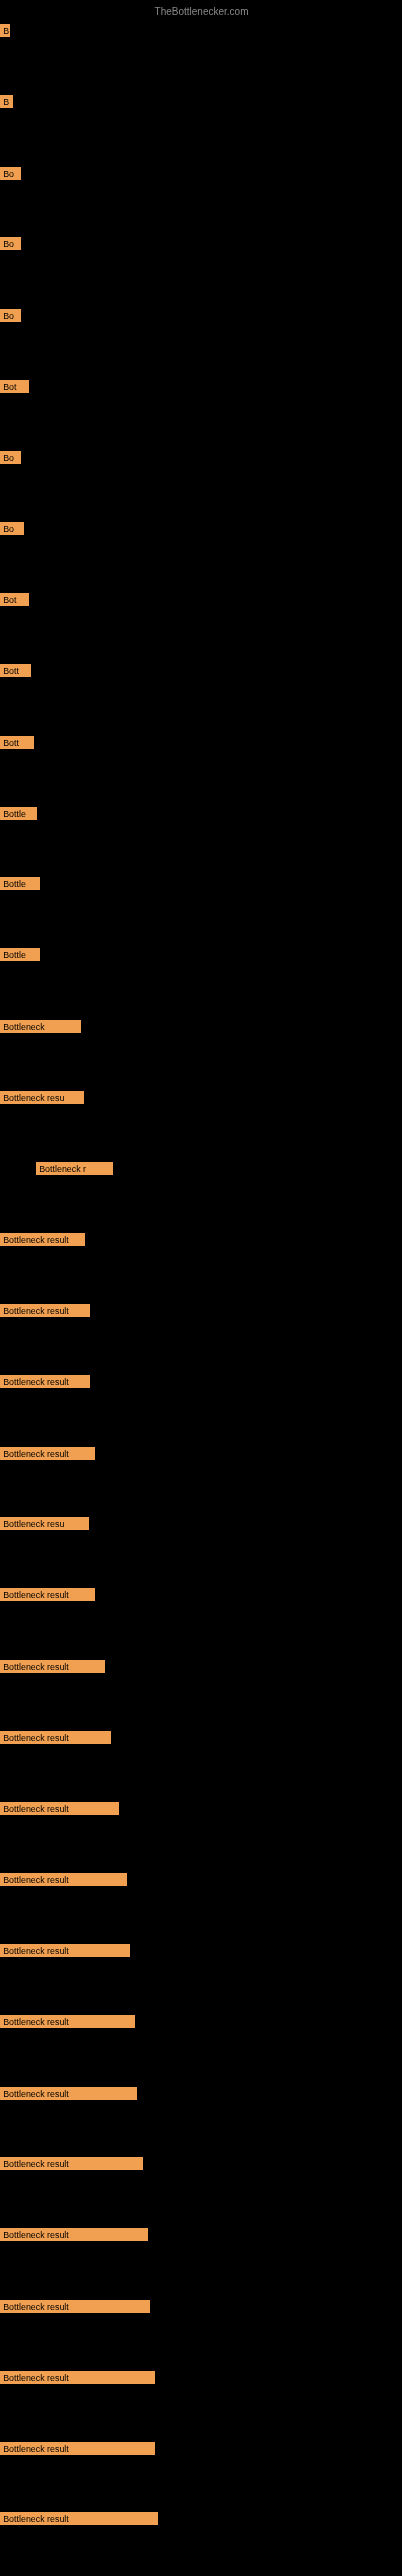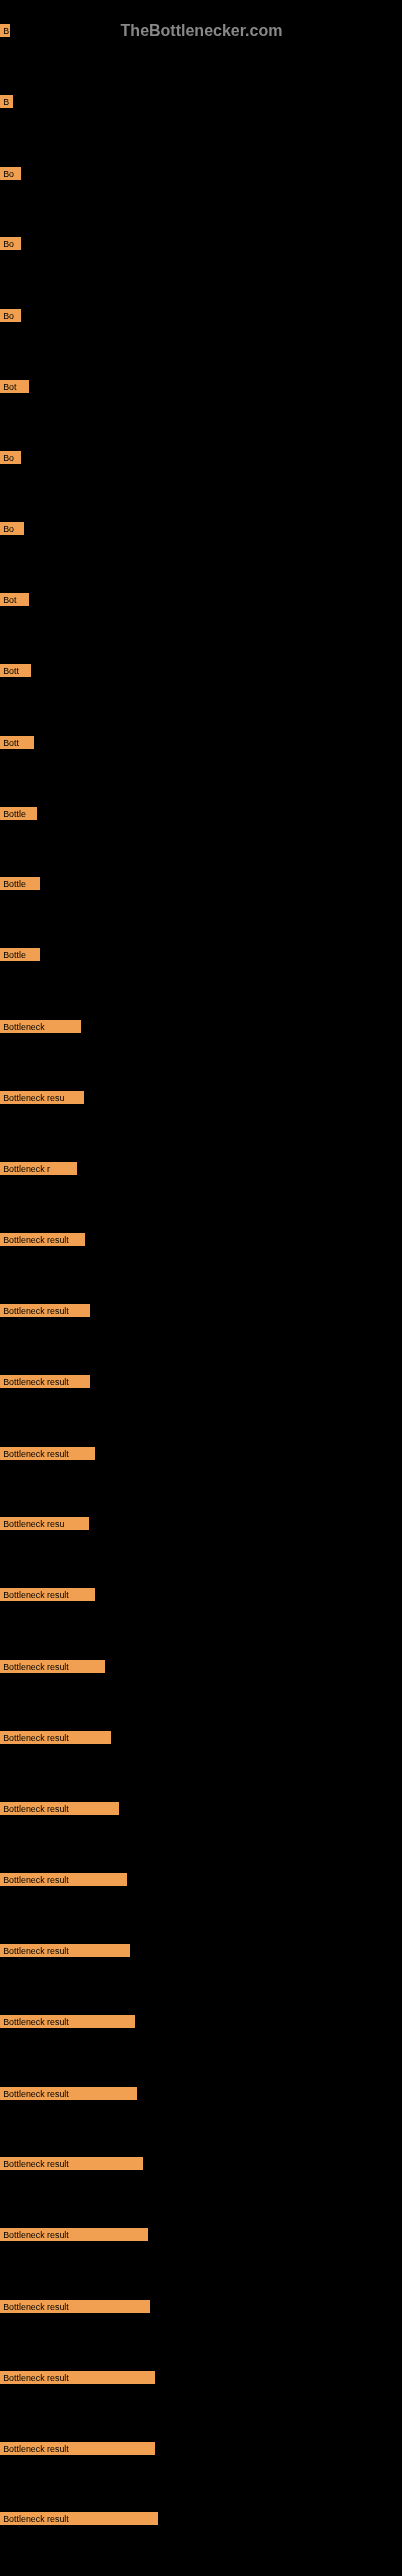--- a/index.html
+++ b/index.html
@@ -9,27 +9,26 @@
     }
     body {
       background-color: #000;
       width: 403px;
       min-height: 2576px;
       font-family: Arial, sans-serif;
       position: relative;
     }
     .site-title {
       color: #888;
-      font-size: 16px;
+      font-size: 10px;
       text-align: center;
       padding: 6.4px 0 3.2px 0;
       position: absolute;
-      top: 16px;
+      top: 0;
       width: 100%;
-      font-weight: bold;
     }
     .bar-container {
       position: absolute;
       left: 0;
     }
     .bar-label {
       background-color: #f0a050;
       color: #000;
       font-size: 8.9px;
       padding: 1.6px 3.2px;
@@ -55,21 +54,21 @@
     <div class="bar-container" style="top: 451px; left: 0px;"><span class="bar-label" style="width: 21px;">Bo</span></div>
     <div class="bar-container" style="top: 522px; left: 0px;"><span class="bar-label" style="width: 24px;">Bo</span></div>
     <div class="bar-container" style="top: 593px; left: 0px;"><span class="bar-label" style="width: 29px;">Bot</span></div>
     <div class="bar-container" style="top: 664px; left: 0px;"><span class="bar-label" style="width: 31px;">Bott</span></div>
     <div class="bar-container" style="top: 736px; left: 0px;"><span class="bar-label" style="width: 34px;">Bott</span></div>
     <div class="bar-container" style="top: 807px; left: 0px;"><span class="bar-label" style="width: 37px;">Bottle</span></div>
     <div class="bar-container" style="top: 877px; left: 0px;"><span class="bar-label" style="width: 40px;">Bottle</span></div>
     <div class="bar-container" style="top: 948px; left: 0px;"><span class="bar-label" style="width: 40px;">Bottle</span></div>
     <div class="bar-container" style="top: 1020px; left: 0px;"><span class="bar-label" style="width: 81px;">Bottleneck</span></div>
     <div class="bar-container" style="top: 1091px; left: 0px;"><span class="bar-label" style="width: 84px;">Bottleneck resu</span></div>
-    <div class="bar-container" style="top: 1162px; left: 0px;"><span class="bar-label" style="width: 77px;">Bottleneck r</span></div>
+    <div class="bar-container" style="top: 1162px; left: 0px;"><span class="bar-label" style="width: 77px; margin-left: 36px;">Bottleneck r</span></div>
     <div class="bar-container" style="top: 1233px; left: 0px;"><span class="bar-label" style="width: 85px;">Bottleneck result</span></div>
     <div class="bar-container" style="top: 1304px; left: 0px;"><span class="bar-label" style="width: 90px;">Bottleneck result</span></div>
     <div class="bar-container" style="top: 1375px; left: 0px;"><span class="bar-label" style="width: 90px;">Bottleneck result</span></div>
     <div class="bar-container" style="top: 1447px; left: 0px;"><span class="bar-label" style="width: 95px;">Bottleneck result</span></div>
     <div class="bar-container" style="top: 1517px; left: 0px;"><span class="bar-label" style="width: 89px;">Bottleneck resu</span></div>
     <div class="bar-container" style="top: 1588px; left: 0px;"><span class="bar-label" style="width: 95px;">Bottleneck result</span></div>
     <div class="bar-container" style="top: 1660px; left: 0px;"><span class="bar-label" style="width: 105px;">Bottleneck result</span></div>
     <div class="bar-container" style="top: 1731px; left: 0px;"><span class="bar-label" style="width: 111px;">Bottleneck result</span></div>
     <div class="bar-container" style="top: 1802px; left: 0px;"><span class="bar-label" style="width: 119px;">Bottleneck result</span></div>
     <div class="bar-container" style="top: 1873px; left: 0px;"><span class="bar-label" style="width: 127px;">Bottleneck result</span></div>

